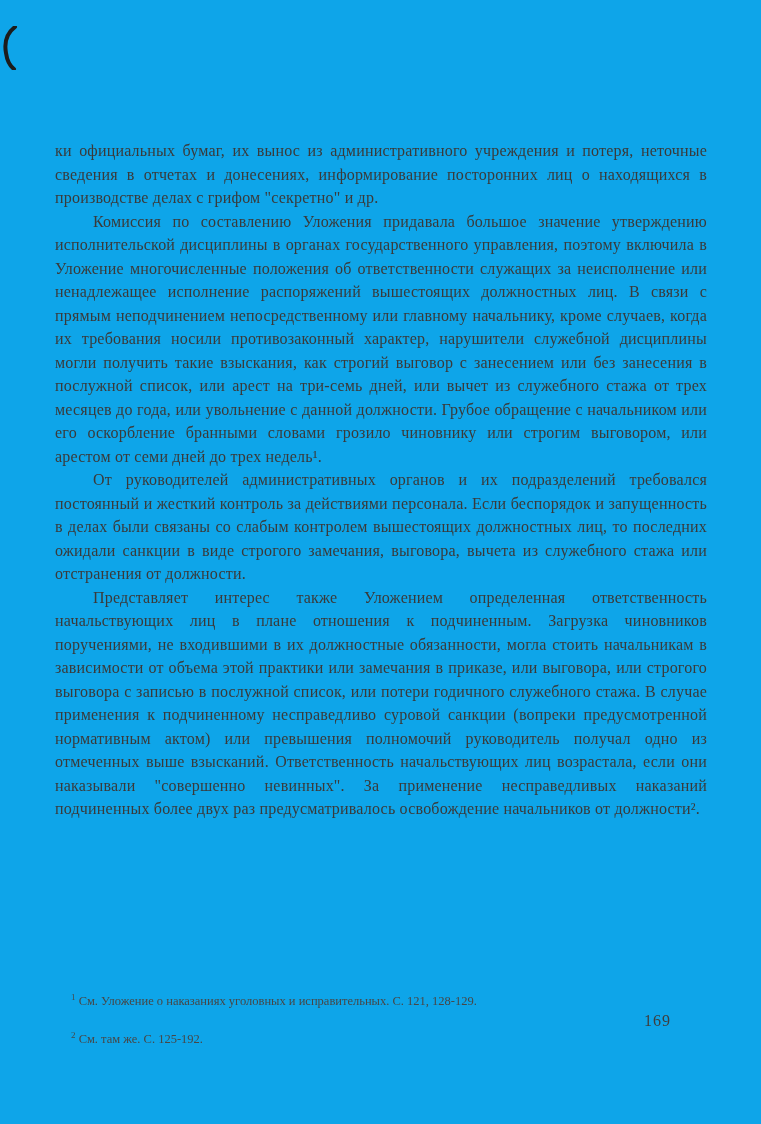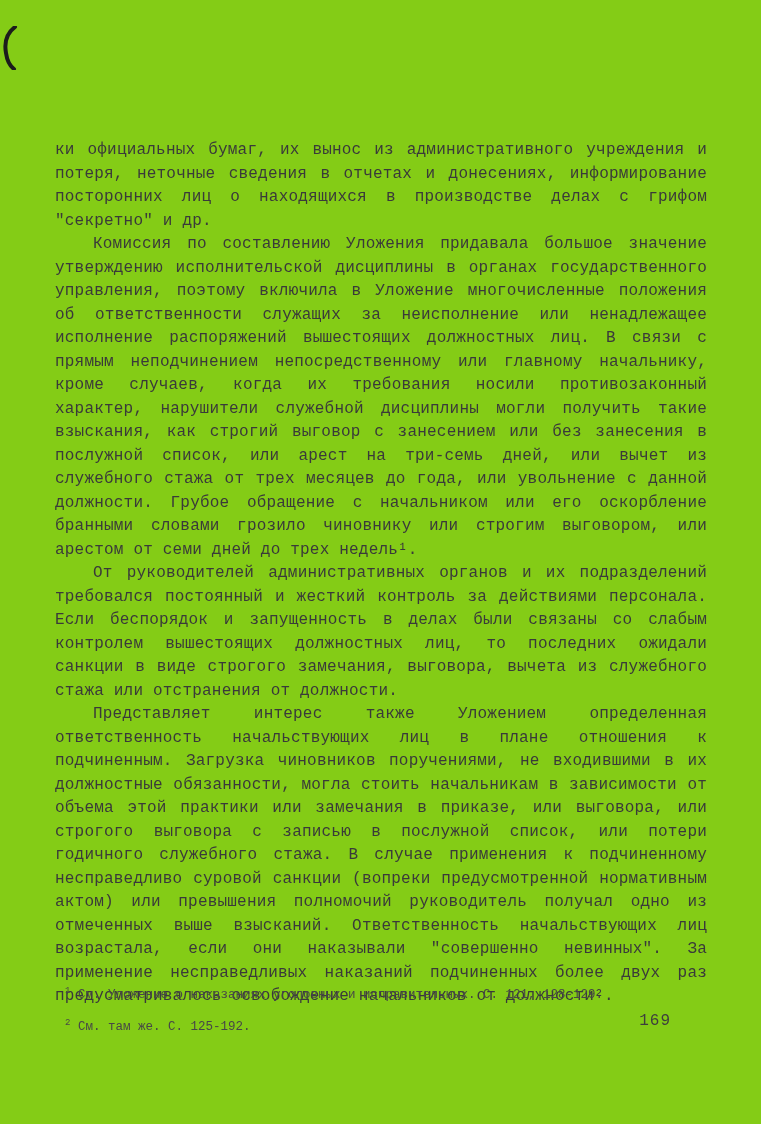--- a/index.html
+++ b/index.html
@@ -7,24 +7,23 @@
   body {
     background: #ffffff;
     width: 761px;
     height: 1124px;
     font-family: "Liberation Serif", "DejaVu Serif", serif;
   }
   .page {
     position: relative;
     width: 761px;
     height: 1124px;
-    background: #84cc16;
+    background: #0ea5e9;
     color: #3a3a3a;
     overflow: hidden;
-    font-family: Liberation Mono, monospace;
   }
   .scan-mark {
     position: absolute;
     left: 2px;
     top: 26px;
   }
   .text-block {
     position: absolute;
     left: 55px;
     top: 139px;
@@ -39,21 +38,21 @@
   .footnotes {
     position: absolute;
     left: 55px;
     top: 974px;
     width: 652px;
     font-size: 12.5px;
     line-height: 22px;
     color: #474747;
     text-align: left;
   }
-  .footnote { margin: 10px; }
+  .footnote { margin: 16px; }
   .footnote sup {
     font-size: 9px;
     line-height: 0;
     vertical-align: super;
   }
   .page-number {
     position: absolute;
     top: 1012px;
     right: 90px;
     font-size: 16px;

